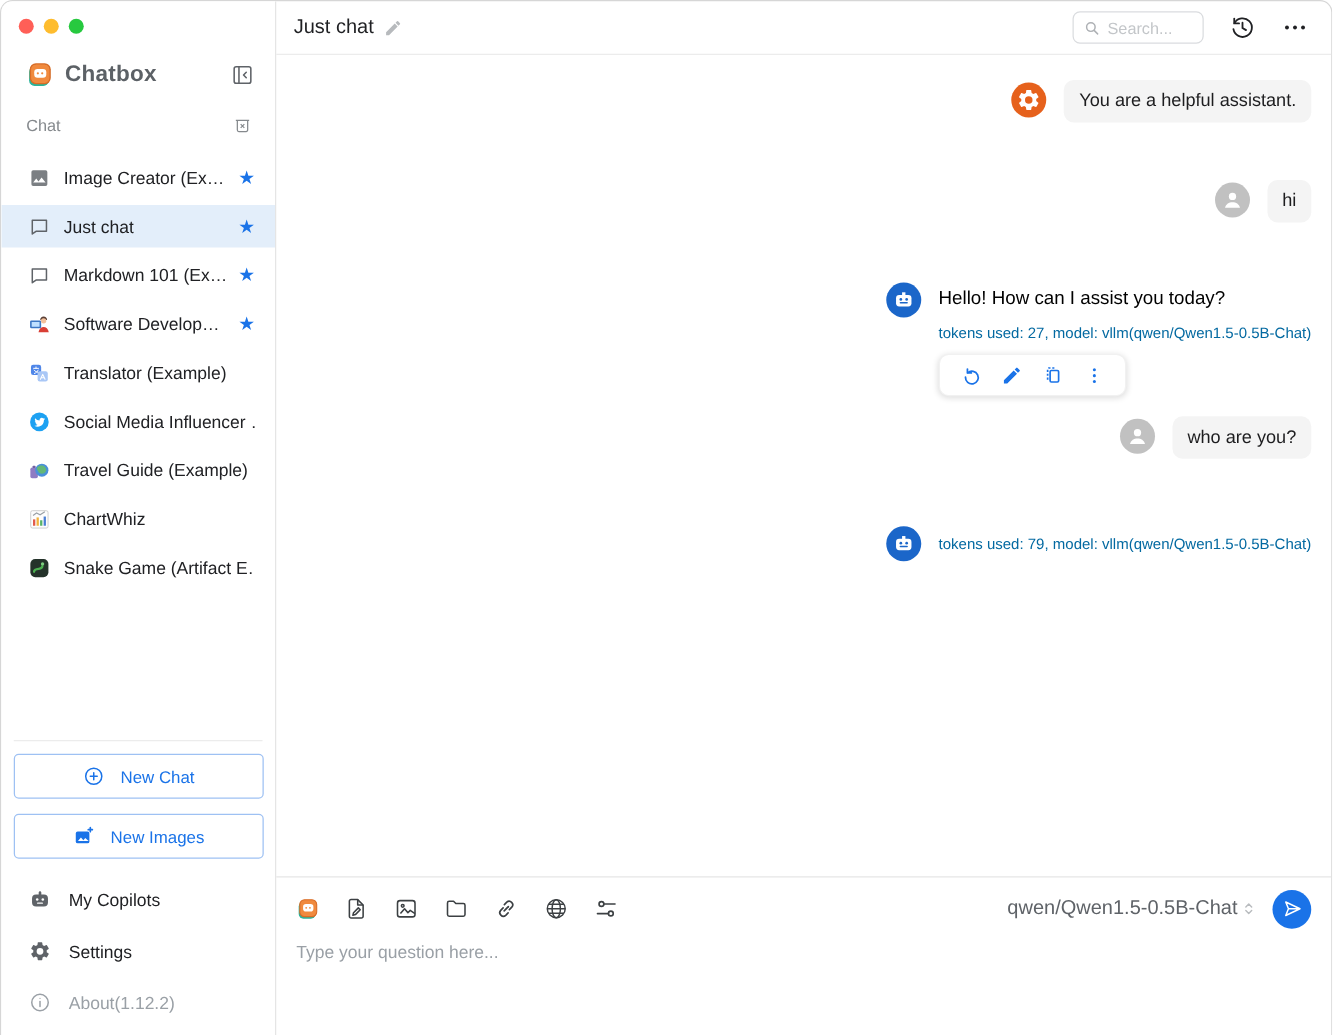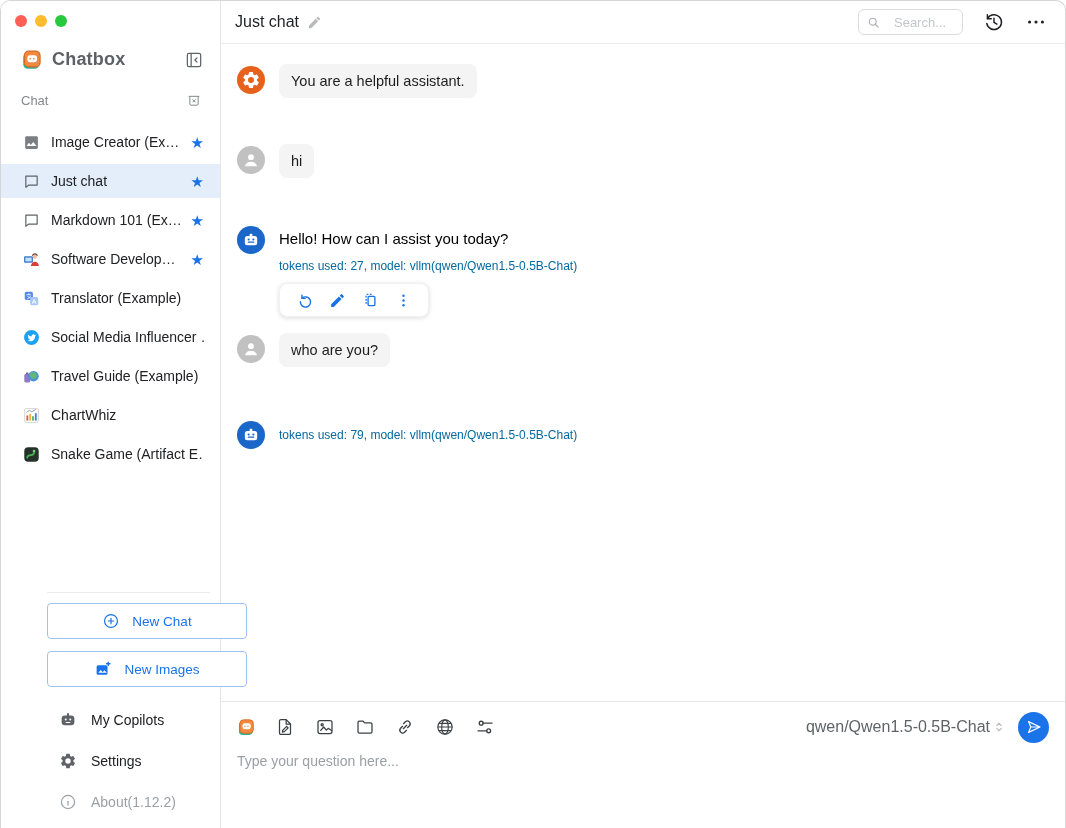--- a/index.html
+++ b/index.html
@@ -32,39 +32,39 @@
   .side-bottom { margin-top:auto; }
   .side-divider { border-top:1px solid #ececec; margin:0 10px 10px; }
   .side-btn { margin:0 10px 12px; height:36px; border:1px solid #9ec1f3; border-radius:4px;
     background:#fff; display:flex; align-items:center; justify-content:center; gap:12px;
     color:#1a73e8; font-size:13.5px; cursor:pointer; width:200px; font-family:inherit; }
   .side-btn svg { width:18px; height:18px; }
   .foot-row { height:41px; display:flex; align-items:center; gap:14px; padding-left:22px;
     font-size:14px; color:#202124; cursor:pointer; }
   .foot-row svg { width:18px; height:18px; }
   .foot-row.muted { color:#9aa0a6; }
-  .side-bottom { padding-bottom:6px;margin-left:36px; }
+  .side-bottom { padding-bottom:6px; }
   
   .main { flex:1 1 auto; display:flex; flex-direction:column; min-width:0; }
   .main-header { height:43px; border-bottom:1px solid #ececec; display:flex; align-items:center;
     padding:0 18px 0 14px; }
   .page-title { font-size:16px; color:#1f2023; }
   .title-edit { width:15px; height:15px; margin-left:8px; cursor:pointer; }
   .header-spacer { flex:1; }
   .search-box { width:105px; height:26px; border:1px solid #dadcdf; border-radius:6px;
     display:flex; align-items:center; padding:0 8px; gap:6px; background:#fff; }
   .search-box svg { width:13px; height:13px; flex:0 0 auto; }
   .search-box input { border:none; outline:none; width:100%; font-size:13px; color:#333;
-    font-family:inherit; background:transparent;text-align:center; }
+    font-family:inherit; background:transparent; }
   .search-box input::placeholder { color:#c3c6c9; }
   .hist-btn { margin-left:20px; width:22px; height:22px; cursor:pointer; }
   .more-btn { margin-left:20px; width:22px; height:22px; cursor:pointer; display:flex; align-items:center; }
   
   .messages { flex:1 1 auto; overflow:hidden; padding:20px 16px 0; }
-  .msg { display:flex; align-items:flex-start; gap:14px; }
+  .msg { display:flex; align-items:flex-start; gap:14px;justify-content:flex-end; }
   .avatar { width:28px; height:28px; border-radius:50%; flex:0 0 auto; display:flex;
     align-items:center; justify-content:center; margin-top:2px; }
   .avatar svg { width:20px; height:20px; }
   .avatar.system { background:#e6611c; }
   .avatar.user { background:#c1c1c1; }
   .avatar.assistant { background:#1b66c9; }
   .bubble { background:#f4f4f4; border-radius:8px; padding:8px 12px; font-size:14.5px;
     color:#1d1d1f; line-height:1.25; }
   .msg.gap-lg { margin-bottom:46px; }
   .msg.gap-md { margin-bottom:16px; }

